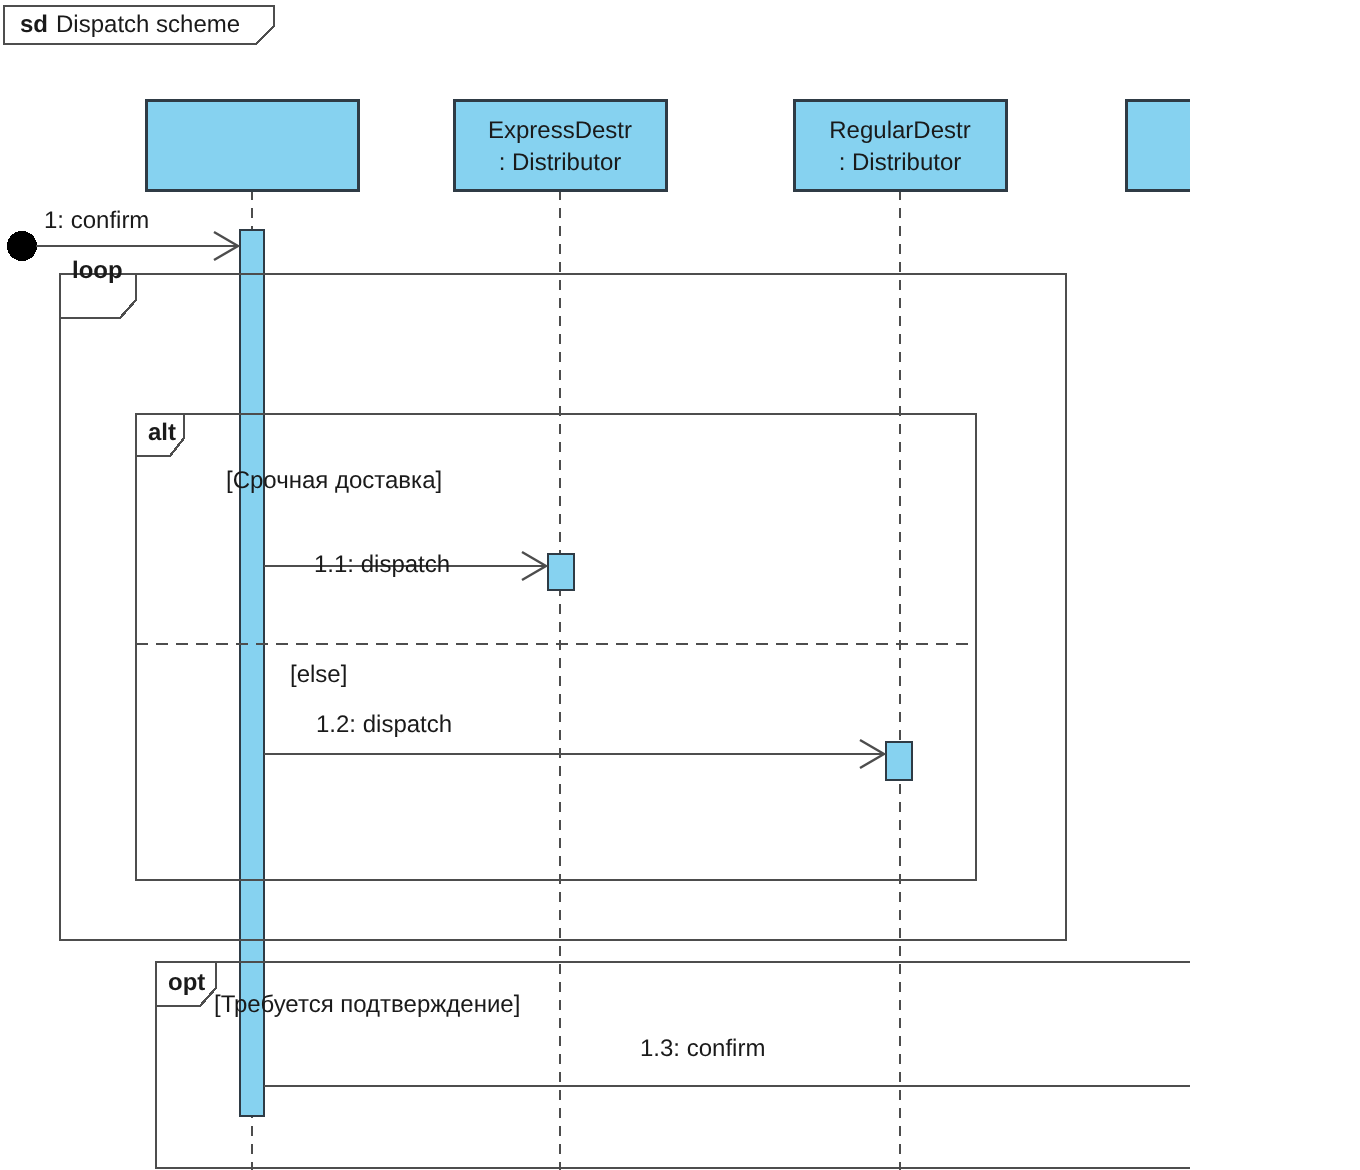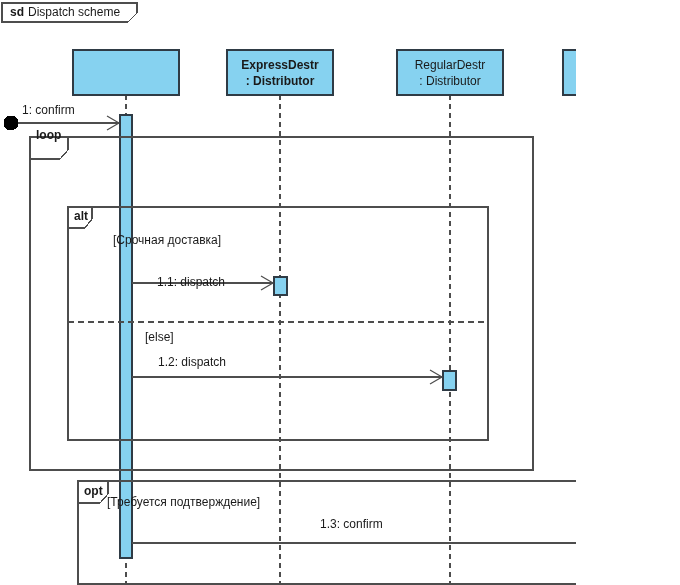--- a/index.html
+++ b/index.html
@@ -7,20 +7,21 @@
     --shape-border:#2F3B45;
     --line:#4D4D4D;
     --text:#1A1A1A;
     --bg:#FFFFFF;
   }
   html,body{margin:0;padding:0;background:var(--bg);}
   #canvas{
     position:relative;width:576px;height:585px;background:var(--bg);
     font-family:"Liberation Sans", sans-serif;color:var(--text);
     overflow:hidden;
+    padding-left:19px;
   }
   #wires{position:absolute;left:0;top:0;width:680px;height:585px;}
   .txt{position:absolute;font-size:12px;line-height:14px;white-space:nowrap;color:var(--text);}
   .op{font-weight:bold;}
   .frame-label{display:flex;gap:4px;}
   .frame-label .kw{font-weight:bold;}
   .head{
     position:absolute;width:106px;height:45px;top:50px;
     display:flex;flex-direction:column;align-items:center;justify-content:center;
     font-size:12px;line-height:16px;text-align:center;
@@ -73,21 +74,21 @@
 
     <line x1="132" y1="543" x2="609" y2="543" stroke="#4D4D4D" stroke-width="1.2"></line>
     <path d="M597,536 L609,543 L597,550" fill="none" stroke="#4D4D4D" stroke-width="1.2" shape-rendering="auto"></path>
   </svg>
 
   <div class="txt frame-label" style="left:10px;top:5px;">
     <span class="kw">sd</span>
     <span>Dispatch scheme</span>
   </div>
 
-  <div class="head" style="left:227px;font-weight:bold;">
+  <div class="head" style="left:227px;">
     <span>ExpressDestr</span>
     <span>: Distributor</span>
   </div>
   <div class="head" style="left:397px;">
     <span>RegularDestr</span>
     <span>: Distributor</span>
   </div>
 
   <div class="txt" style="left:22px;top:103px;">1: confirm</div>
   <div class="txt" style="left:157px;top:275px;">1.1: dispatch</div>

